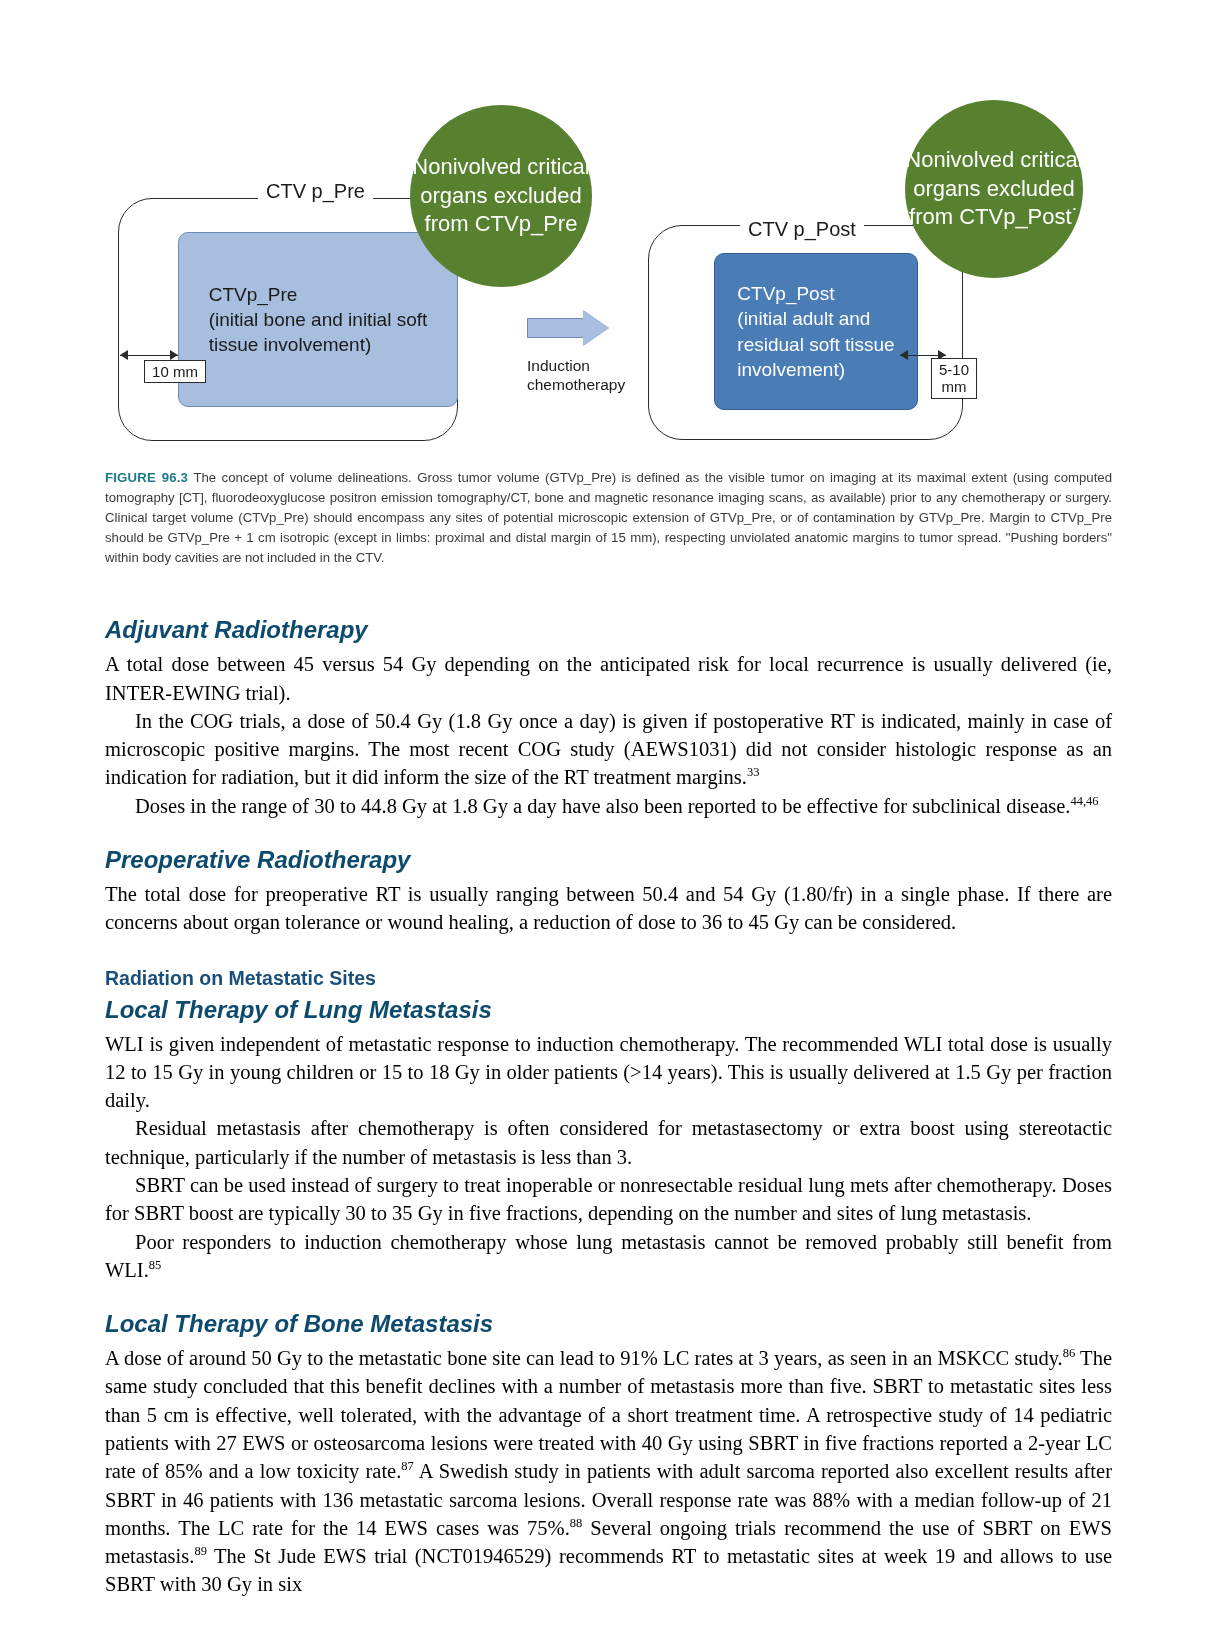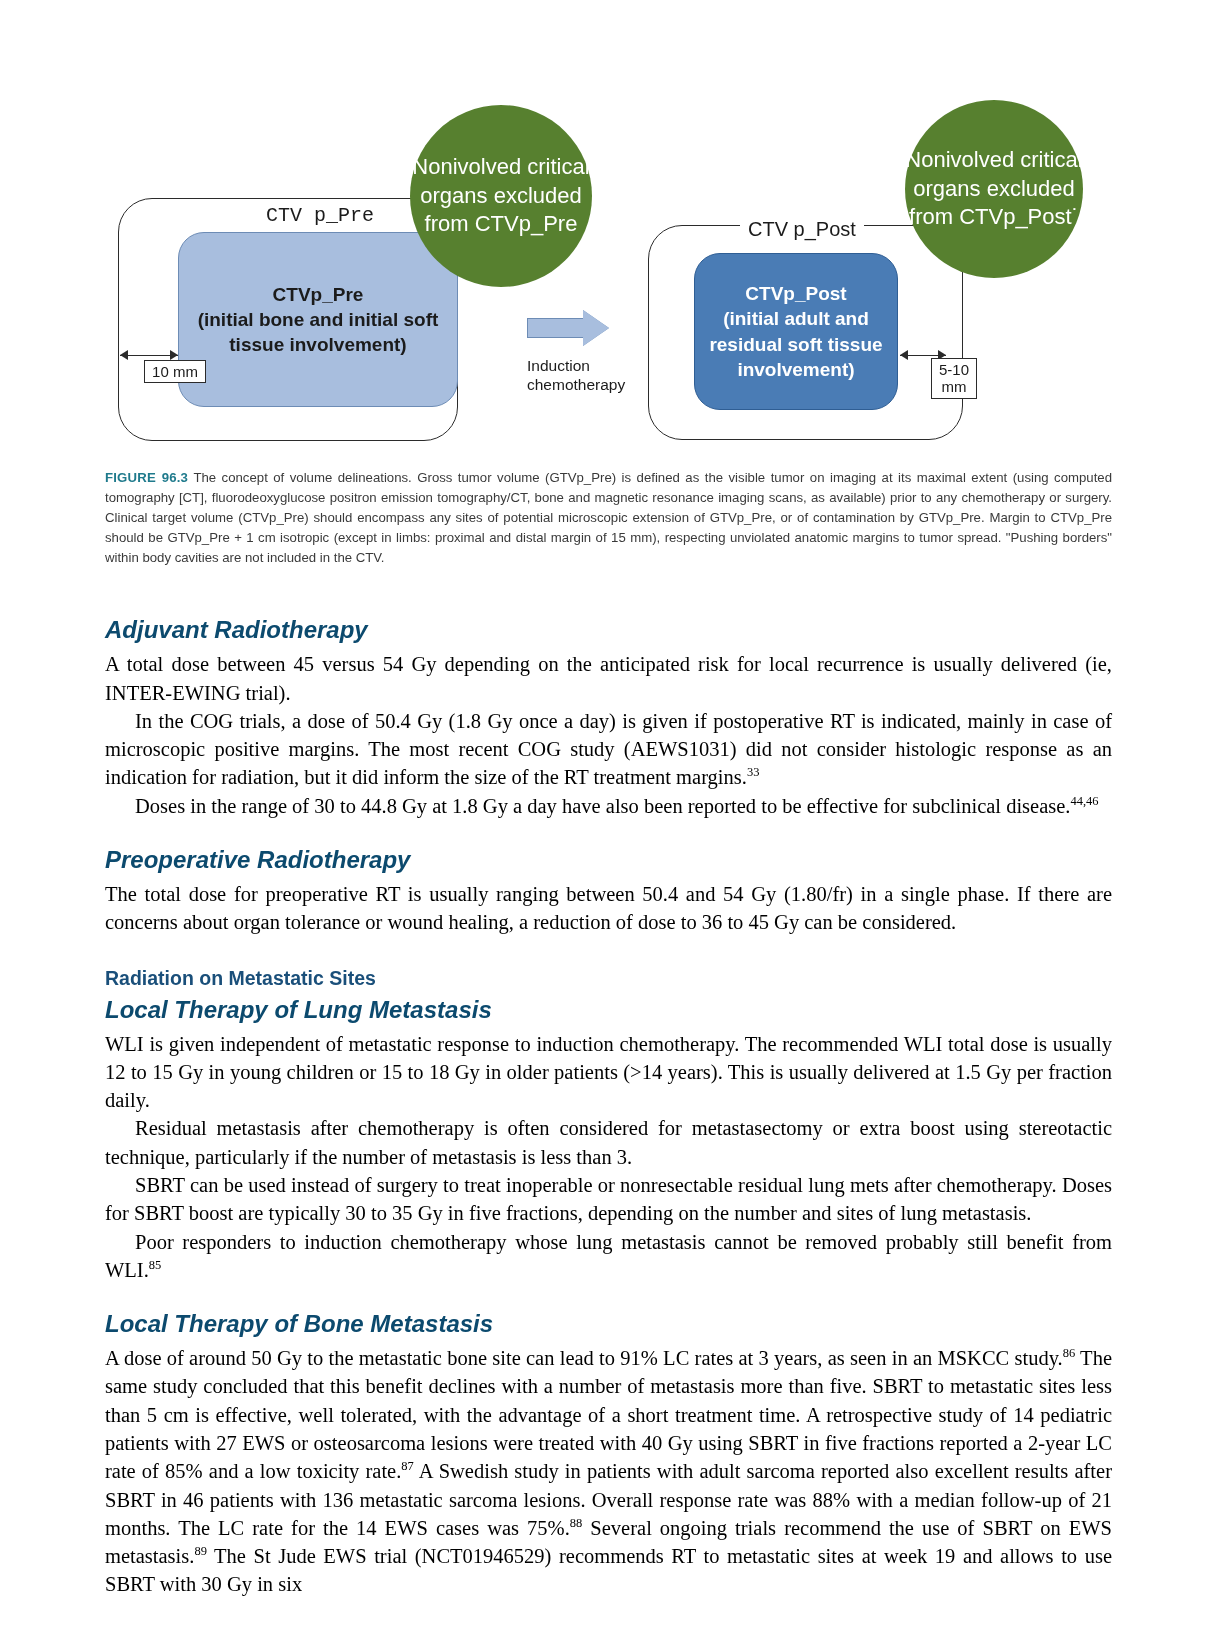--- a/index.html
+++ b/index.html
@@ -27,31 +27,29 @@
     position:absolute;
     font-family:"Liberation Sans", sans-serif;
     font-size:20px;
     color:#1b1b1b;
     background:#ffffff;
     padding:0 8px;
     white-space:nowrap;
   }
   .inner-box {
     position:absolute;
-    border-radius:26px;
+    border-radius:10px;
     box-sizing:border-box;
     display:flex;
     align-items:center;
     justify-content:center;
-    text-align:center;
     font-family:"Liberation Sans", sans-serif;
     font-size:19px;
     line-height:1.32;
     color:#1b1b1b;
-    font-weight:bold;
   }
   .inner-pre { background:#a8bede; border:1.4px solid #6d8cb5; }
   .inner-post { background:#4a7cb5; border:1.4px solid #2f5e94; color:#ffffff; }
 
   .green-circle {
     position:absolute;
     border-radius:50%;
     background:#57802f;
     color:#ffffff;
     display:flex;
@@ -147,21 +145,21 @@
 </style>
 </head>
 <body>
 
 <div class="page">
 
   <div class="figure-wrap">
     <div class="figure-canvas">
 
       <div class="rounded-outer" style="left:118px; top:198px; width:340px; height:243px;"></div>
-      <div class="ctv-label" style="left:258px; top:204px;font-family:Liberation Mono, monospace;">CTV p_Pre</div>
+      <div class="ctv-label" style="left:258px; top:180px;">CTV p_Pre</div>
 
       <div class="inner-box inner-pre" style="left:178px; top:232px; width:280px; height:175px;">
         <div>
           <div>CTVp_Pre</div>
           <div>(initial bone and initial soft</div>
           <div>tissue involvement)</div>
         </div>
       </div>
 
       <div class="hline" style="left:120px; top:355px; width:58px;"></div>
@@ -179,21 +177,21 @@
         <div class="head"></div>
       </div>
       <div class="induction-label" style="left:527px; top:356px;">
         <div>Induction</div>
         <div>chemotherapy</div>
       </div>
 
       <div class="rounded-outer" style="left:648px; top:225px; width:315px; height:215px;"></div>
       <div class="ctv-label" style="left:740px; top:218px;">CTV p_Post</div>
 
-      <div class="inner-box inner-post" style="left:694px; top:253px; width:204px; height:157px;">
+      <div class="inner-box inner-post" style="left:714px; top:253px; width:204px; height:157px;">
         <div>
           <div>CTVp_Post</div>
           <div>(initial adult and</div>
           <div>residual soft tissue</div>
           <div>involvement)</div>
         </div>
       </div>
 
       <div class="hline" style="left:900px; top:355px; width:46px;"></div>
       <div class="arrowhead-left" style="left:900px; top:350px;"></div>

